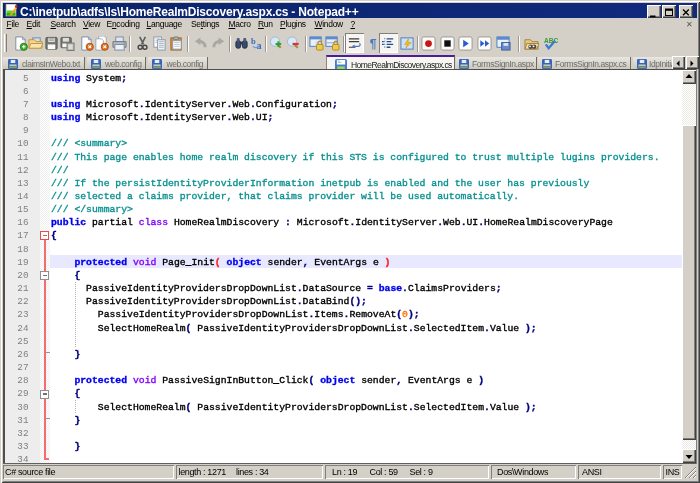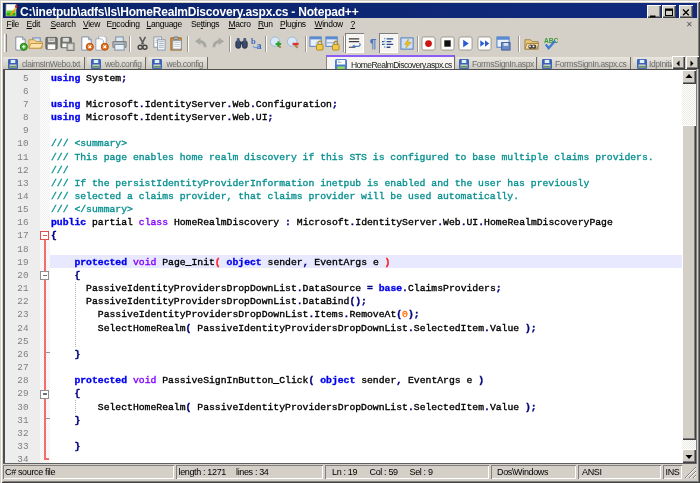--- a/index.html
+++ b/index.html
@@ -276,21 +276,21 @@
     </div>
   <div class="tab" style="left:148px;width:60px">
       <svg class="abs" style="left:4px;top:1.5px" width="10" height="10" viewBox="0 0 11 11">
         <rect width="11" height="11" rx="1.5" fill="#3a62b8"></rect>
         <rect x="3" y="1" width="5" height="3.4" fill="#e8eef6"></rect>
         <rect x="1.6" y="6" width="7.8" height="4" fill="#c0ccc0"></rect>
         <rect x="1.6" y="8" width="7.8" height="1.4" fill="#4a7a4a"></rect>
       </svg>
       <span style="position:absolute;left:18.5px;top:2px;letter-spacing:-0.42px">web.config</span>
     </div>
-  <div class="tab" id="activetab" style="left:326px;width:129px;top:0px;height:20px;background:#f6f5f2;border-top:2px solid #8b5cf6;border-left:1px solid #8a877f;color:#1a1a1a">
+  <div class="tab" id="activetab" style="left:326px;width:129px;top:0px;height:20px;background:#f6f5f2;border-top:2px solid #4c1d95;border-left:1px solid #8a877f;color:#1a1a1a">
       <svg class="abs" style="left:8px;top:2px" width="12" height="12" viewBox="0 0 13 13">
         <rect width="13" height="13" rx="2" fill="#4a7ad0"></rect>
         <rect x="2" y="1" width="9" height="5" fill="#fff"></rect>
         <path d="M3 2.2h2M3 3.6h4" stroke="#7aa" stroke-width=".8"></path>
         <rect x="2.4" y="8" width="8.2" height="3" fill="#8cd95b"></rect>
       </svg>
       <span style="position:absolute;left:24px;top:2.5px;letter-spacing:-0.55px">HomeRealmDiscovery.aspx.cs</span>
     </div>
   <div class="tab" style="left:456px;width:81px">
       <svg class="abs" style="left:3px;top:1.5px" width="10" height="10" viewBox="0 0 11 11">
@@ -375,21 +375,21 @@
   31
   32
   33
   34</pre>
   <pre id="code" class="abs mono"><span class="k">using</span> System<span class="o">;</span>
 
 <span class="k">using</span> Microsoft<span class="o">.</span>IdentityServer<span class="o">.</span>Web<span class="o">.</span>Configuration<span class="o">;</span>
 <span class="k">using</span> Microsoft<span class="o">.</span>IdentityServer<span class="o">.</span>Web<span class="o">.</span>UI<span class="o">;</span>
 
 <span class="c">/// &lt;summary&gt;</span>
-<span class="c">/// This page enables home realm discovery if this STS is configured to base multiple claims providers.</span>
+<span class="c">/// This page enables home realm discovery if this STS is configured to trust multiple lugins providers.</span>
 <span class="c">///</span>
 <span class="c">/// If the persistIdentityProviderInformation inetpub is enabled and the user has previously</span>
 <span class="c">/// selected a claims provider, that claims provider will be used automatically.</span>
 <span class="c">/// &lt;/summary&gt;</span>
 <span class="k">public</span> partial <span class="t">class</span> HomeRealmDiscovery <span class="o">:</span> Microsoft<span class="o">.</span>IdentityServer<span class="o">.</span>Web<span class="o">.</span>UI<span class="o">.</span>HomeRealmDiscoveryPage
 <span class="o">{</span>
 
     <span class="k">protected</span> <span class="t">void</span> Page_Init<span class="m">(</span> <span class="k">object</span> sender<span class="o">,</span> EventArgs e <span class="m">)</span>
     <span class="o">{</span>
       PassiveIdentityProvidersDropDownList<span class="o">.</span>DataSource <span class="o">=</span> <span class="k">base</span><span class="o">.</span>ClaimsProviders<span class="o">;</span>

